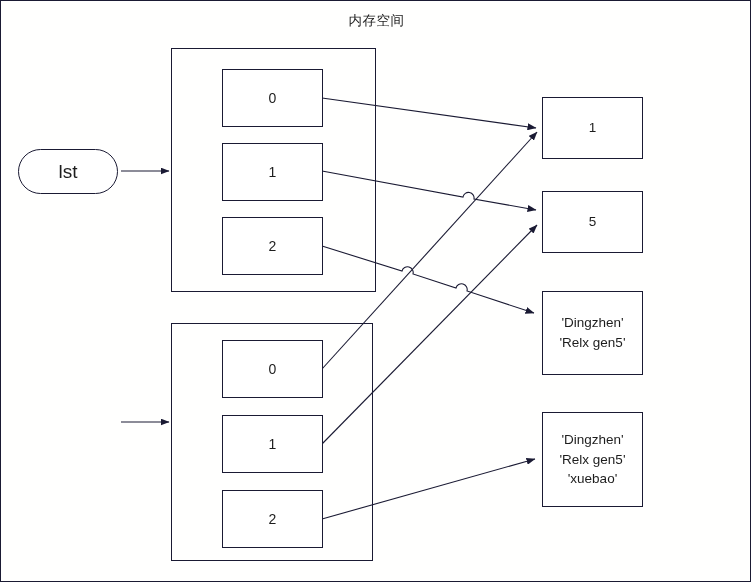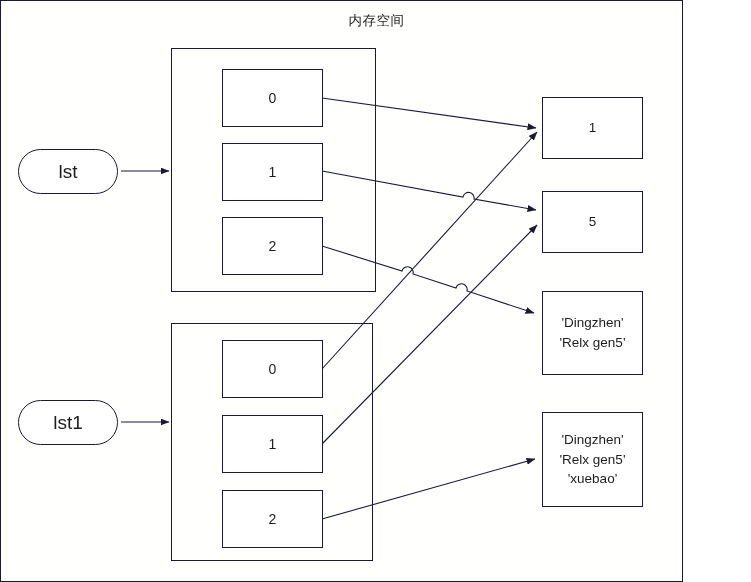--- a/index.html
+++ b/index.html
@@ -5,21 +5,21 @@
   html, body {
     margin: 0;
     padding: 0;
     background: #ffffff;
   }
   body {
     font-family: "Liberation Sans", sans-serif;
   }
   #canvas {
     position: relative;
-    width: 683px;
+    width: 751px;
     height: 582px;
     background: #fffffe;
     border: 1px solid #1a1a33;
     box-sizing: border-box;
     overflow: hidden;
   }
   .title {
     position: absolute;
     left: 0;
     top: 11px;
@@ -122,23 +122,20 @@
 
     <path d="M 321,443 L 536,224" marker-end="url(#arrowHead)"></path>
 
     <path d="M 321,518 L 534,458" marker-end="url(#arrowHead)"></path>
   </svg>
 
   <div class="var-node" style="left:17px; top:148px; width:100px; height:45px;">
     <span>lst</span>
   </div>
 
-  <div class="var-node" style="left:17px; top:399px; width:100px; height:45px;">
-    <span>lst1</span>
-  </div>
 
   <div class="container-box" style="left:170px; top:47px; width:205px; height:244px;"></div>
 
   <div class="cell" style="left:221px; top:68px; width:101px; height:58px;">
     <span>0</span>
   </div>
   <div class="cell" style="left:221px; top:142px; width:101px; height:58px;">
     <span>1</span>
   </div>
   <div class="cell" style="left:221px; top:216px; width:101px; height:58px;">

